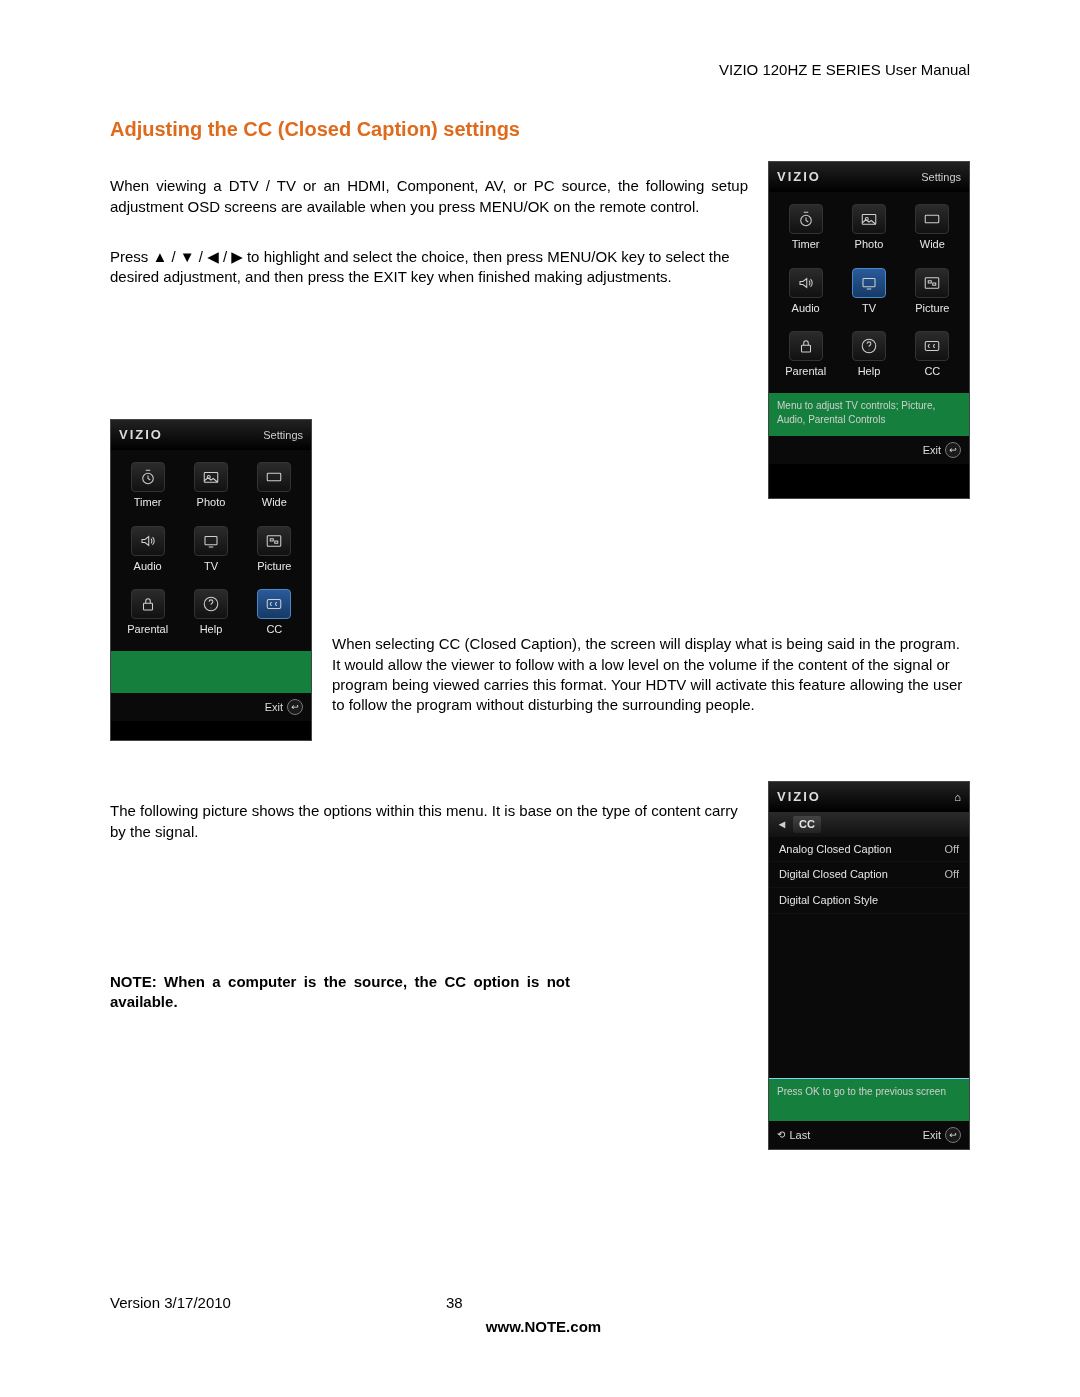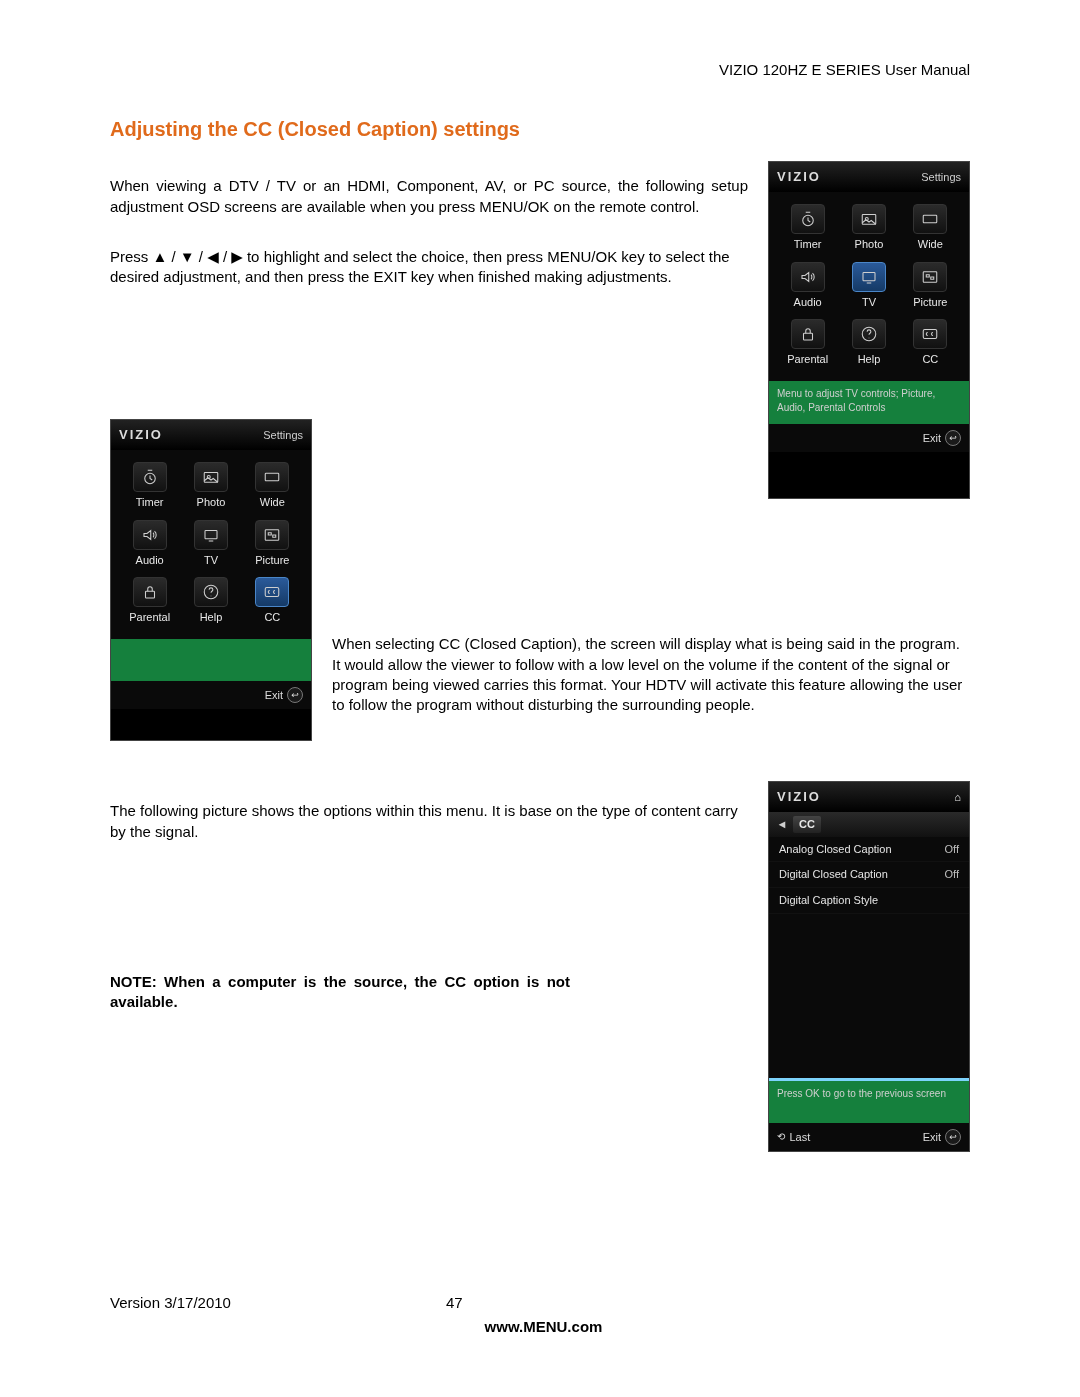--- a/index.html
+++ b/index.html
@@ -97,20 +97,21 @@
     font-size: 13px;
     color: #dcdcdc;
   }
   .osd .hdr .tab {
     font-size: 11px;
     color: #cfcfcf;
   }
   .osd .grid {
     display: grid;
     grid-template-columns: repeat(3, 1fr);
+    gap: 6px;
     padding: 8px;
     background: #0a0a0a;
   }
   .tile {
     display: flex;
     flex-direction: column;
     align-items: center;
     justify-content: flex-end;
     gap: 3px;
     padding: 4px 0 6px 0;
@@ -183,21 +184,21 @@
     display: flex;
     justify-content: space-between;
     padding: 5px 10px;
     font-size: 11px;
     color: #e5e5e5;
     border-bottom: 1px solid #111;
     background: #0a0a0a;
   }
   .listrow .val { color: #bfbfbf; }
   .osd.list .spacer { height: 164px; background: #0a0a0a; }
-  .osd.list .hint { border-top: 3px solid #7dd3fc; }
+  .osd.list .hint { border-top: 1px solid #7dd3fc; }
 
   
   .ico svg { width: 20px; height: 18px; }
   .ico svg * { stroke: #cfcfcf; stroke-width: 1.4; fill: none; }
 </style>
 </head>
 <body>
 
 <div class="sheet">
   <div class="top-right-header">VIZIO 120HZ E SERIES User Manual</div>
@@ -449,17 +450,17 @@
         </span>
         <span>Exit</span>
         <span class="exitglyph">↩</span>
       </div>
     </div>
   </div>
 
   <div class="footer">
     <div class="frow1">
       <span class="version">Version 3/17/2010</span>
-      <span class="pagenum">47</span>
-    </div>
-    <div class="url">www.MENU.com</div>
+      <span class="pagenum">38</span>
+    </div>
+    <div class="url">www.NOTE.com</div>
   </div>
 </div>
 
 </body></html>

